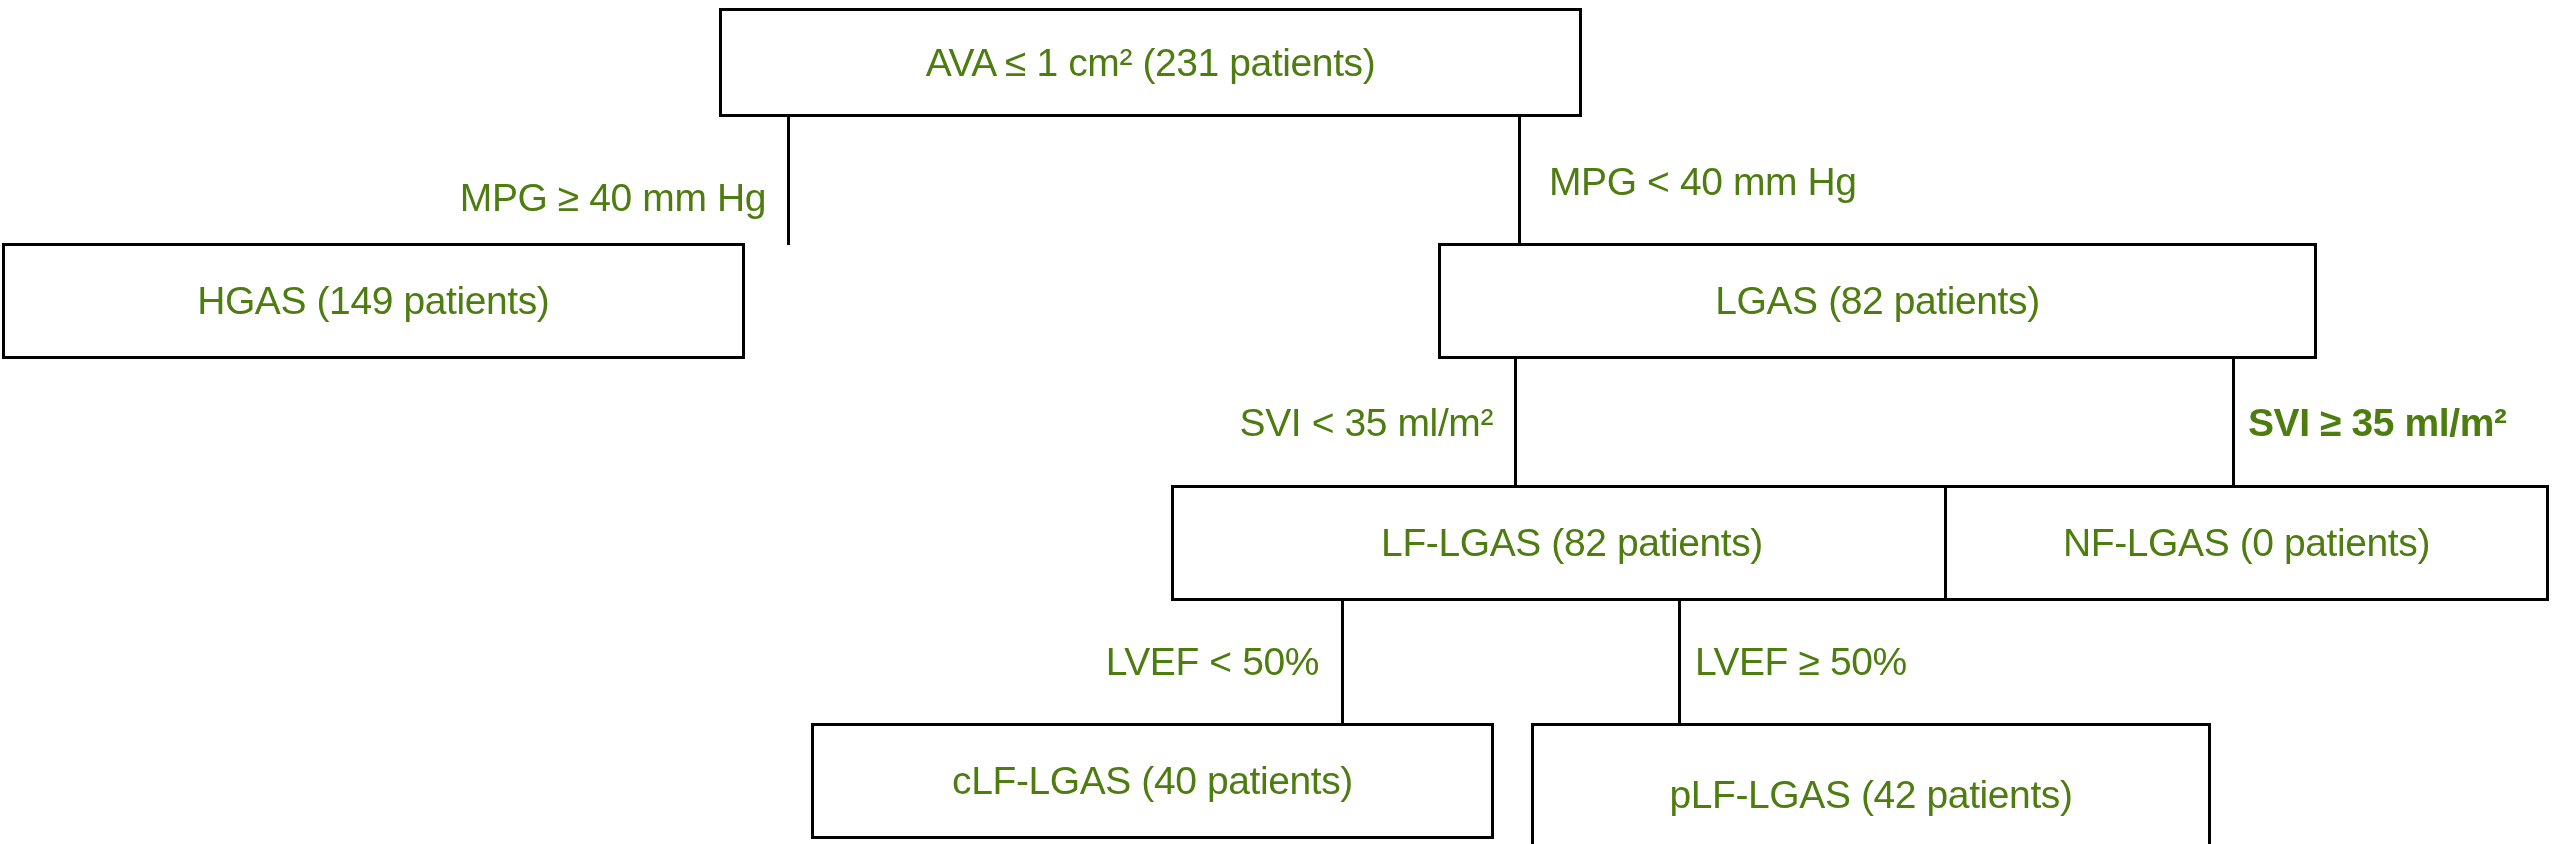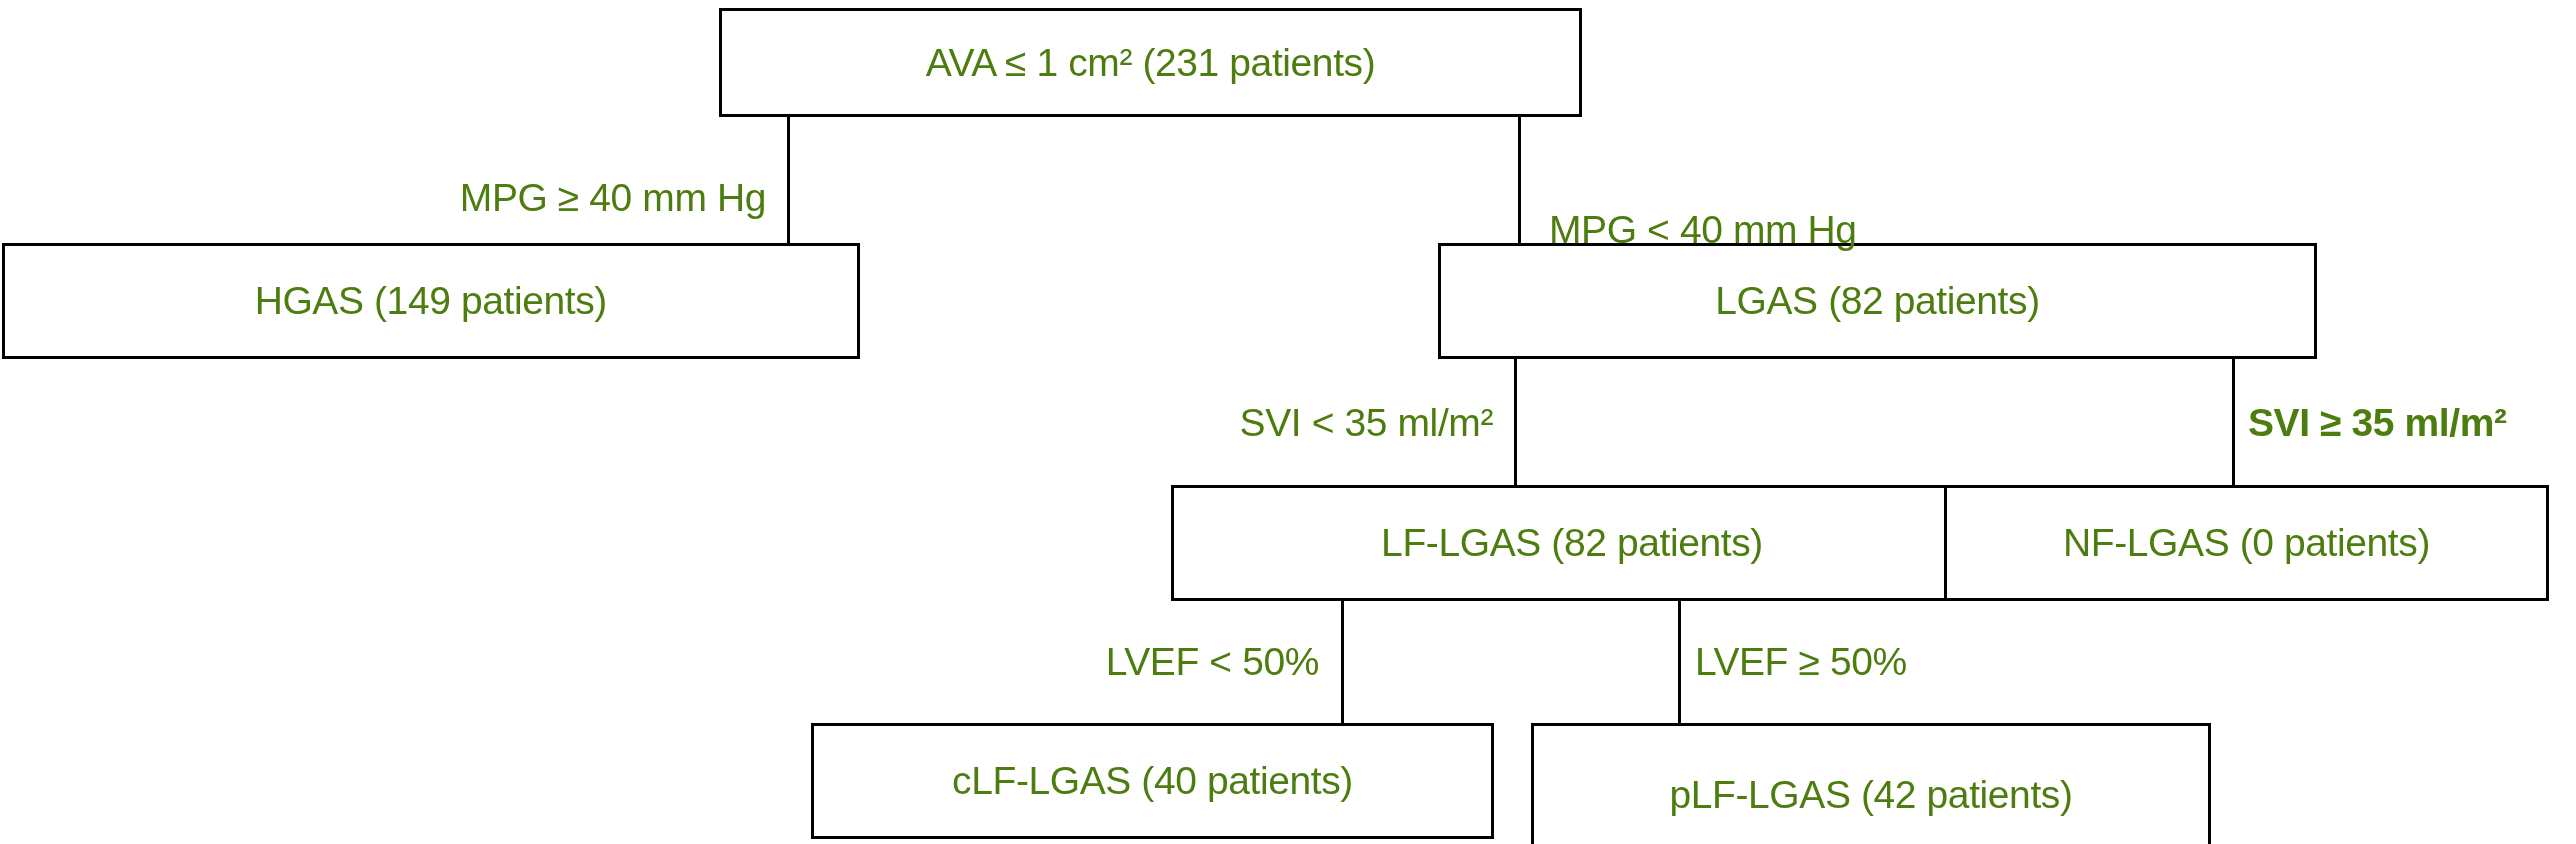--- a/index.html
+++ b/index.html
@@ -32,36 +32,36 @@
   .edge-label {
     position: absolute;
     font-size: 39px;
     letter-spacing: -0.4px;
     white-space: nowrap;
     transform: translateY(-50%);
     line-height: 1;
   }
   
   .node-ava      { left: 719px;  top: 8px;   width: 863px; height: 109px; }
-  .node-hgas     { left: 1.8px;    top: 243px; width: 858px; height: 116px; text-align: right; }
+  .node-hgas     { left: 1.8px;    top: 243px; width: 743px; height: 116px; text-align: right; }
   .node-lgas     { left: 1438px; top: 243px; width: 879px; height: 116px; }
   .node-lf-lgas  { left: 1171px; top: 485px; width: 802px; height: 116px; }
   .node-nf-lgas  { left: 1944px; top: 485px; width: 605px; height: 116px; }
   .node-clf-lgas { left: 811px;  top: 723px; width: 683px; height: 116px; }
   .node-plf-lgas { left: 1531px; top: 723px; width: 680px; height: 144px; }
   
   .c-mpg-ge  { left: 787px;  top: 117px; height: 128px; }
   .c-mpg-lt  { left: 1518px; top: 117px; height: 128px; }
   .c-svi-lt  { left: 1514px; top: 359px; height: 128px; }
   .c-svi-ge  { left: 2232px; top: 359px; height: 128px; }
   .c-lvef-lt { left: 1341px; top: 601px; height: 124px; }
   .c-lvef-ge { left: 1678px; top: 601px; height: 124px; }
   
   .l-mpg-ge  { right: 1810px; top: 181px; margin-top: 16px; }
-  .l-mpg-lt  { left: 1549px;  top: 181px; margin-top: 48px; }
+  .l-mpg-lt  { left: 1549px;  top: 181px; }
   .l-svi-lt  { right: 1083px; top: 422px; }
   .l-svi-ge  { left: 2248px;  top: 422px; font-weight: bold; }
   .l-lvef-lt { right: 1257px; top: 661px; }
   .l-lvef-ge { left: 1695px;  top: 661px; }
 </style>
 </head>
 <body>
 
 <div class="canvas">
 

